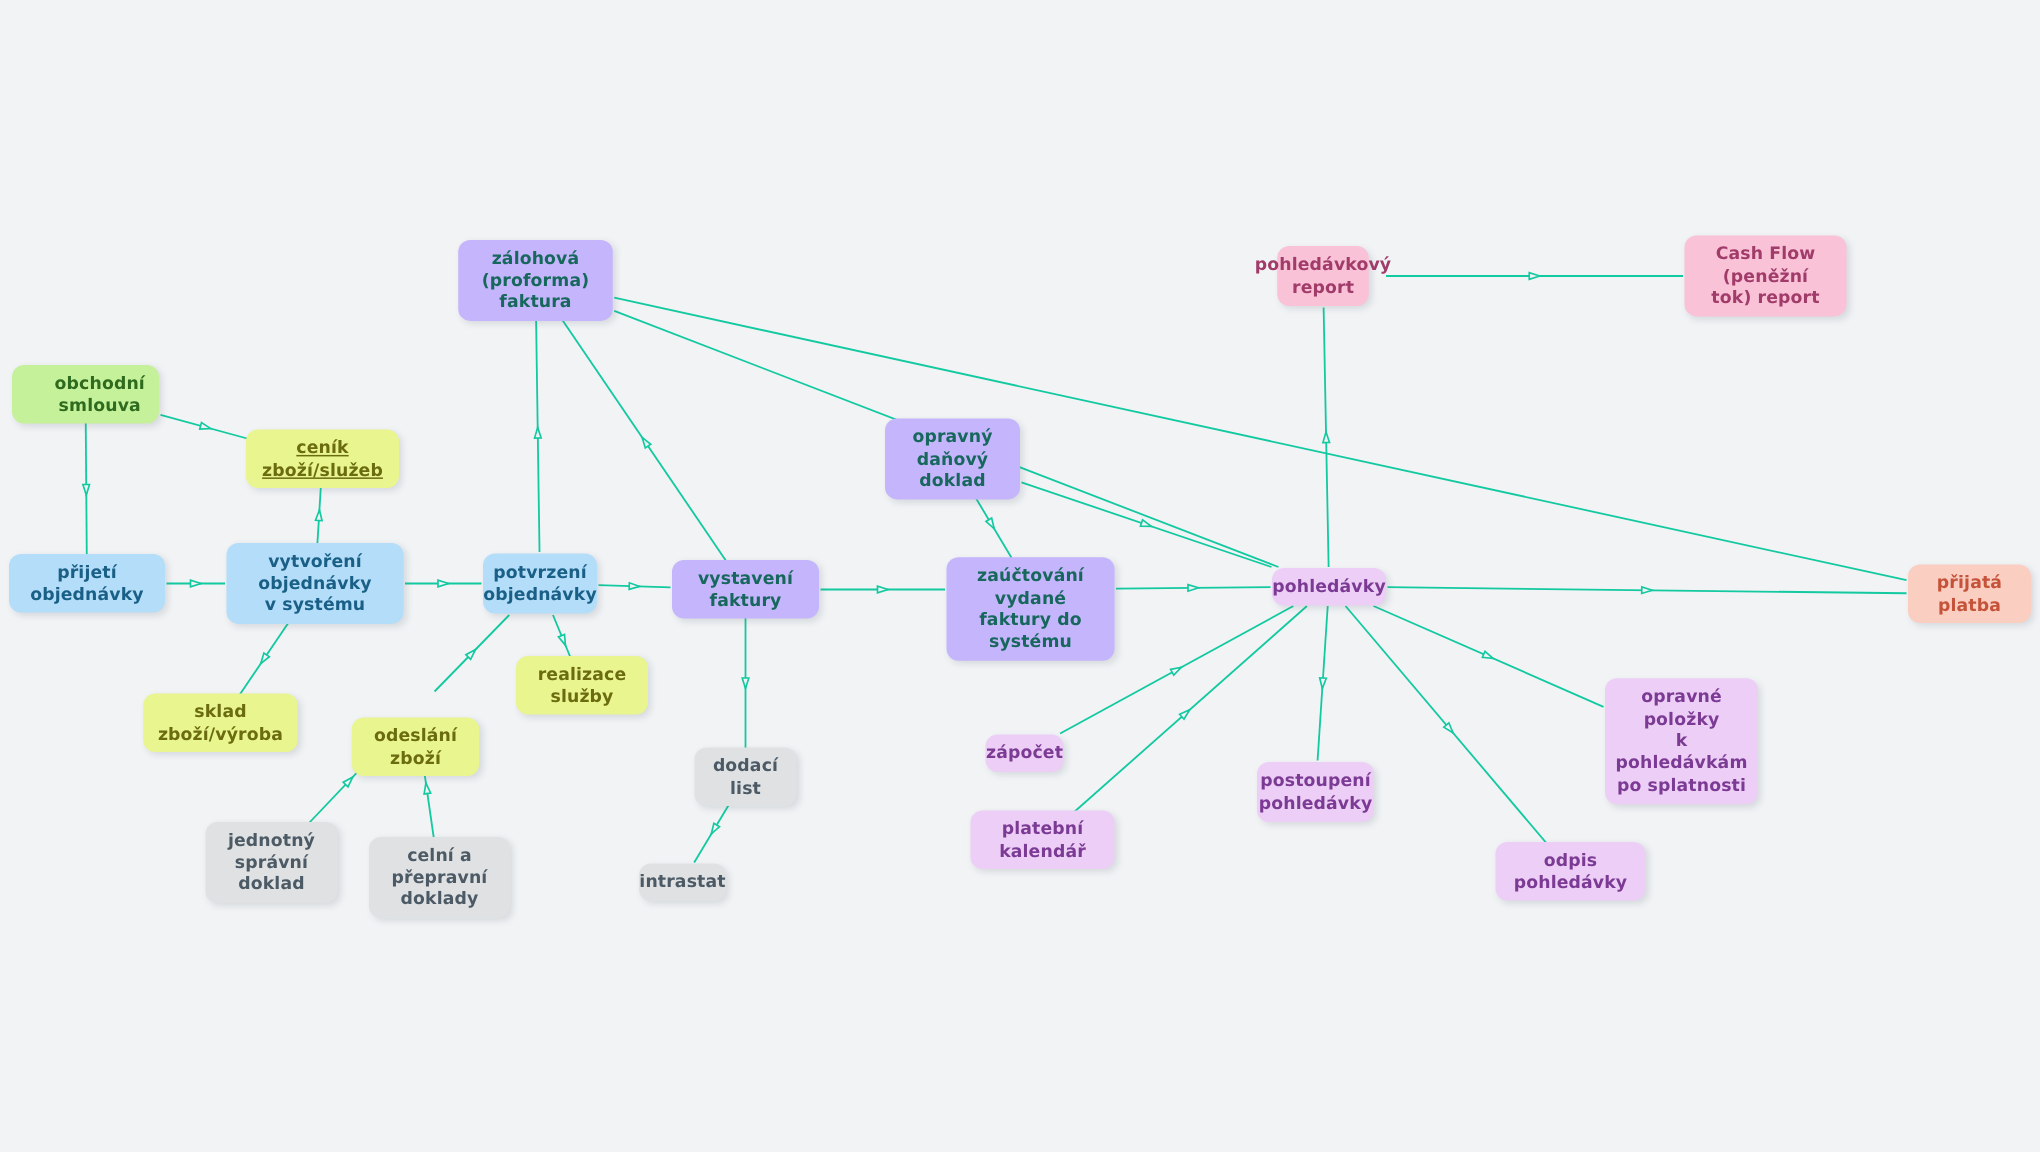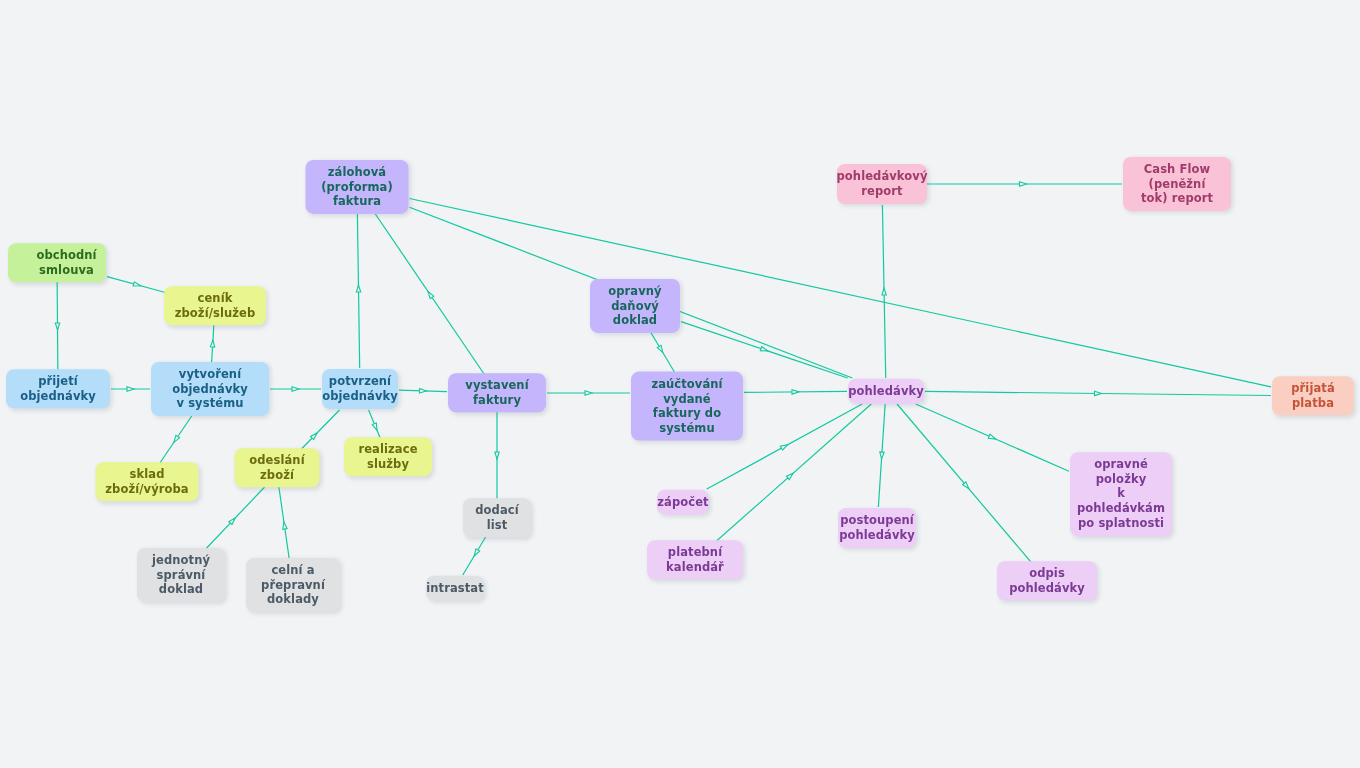--- a/index.html
+++ b/index.html
@@ -115,44 +115,44 @@
       <polygon points="793.1212260059208,473.18069531413295 786.4209253343913,476.1716769107169 789.3366226537671,479.4669324610172" fill="#f1f3f5" stroke="#12c9a0" stroke-width="1.1"></polygon>
       <line x1="885.1459854014598" y1="404" x2="878.3795620437957" y2="507" stroke="#12c9a0" stroke-width="1.2"></line>
       <polygon points="881.5333412547981,458.99247201029664 884.1874743112154,452.15174268376774 879.7969380696996,451.863313295639" fill="#f1f3f5" stroke="#12c9a0" stroke-width="1.1"></polygon>
       <line x1="897.0157894736842" y1="404" x2="1035.9842105263158" y2="568" stroke="#12c9a0" stroke-width="1.2"></line>
       <polygon points="968.7626872945837,488.6702520867757 965.9157568742468,481.90748732805747 962.5588685365859,484.75200849839115" fill="#f1f3f5" stroke="#12c9a0" stroke-width="1.1"></polygon>
       <line x1="915.6601941747573" y1="404" x2="1069" y2="471.20851063829787" stroke="#12c9a0" stroke-width="1.2"></line>
       <polygon points="995.5357078316274,439.00926768790475 990.0076369749191,434.18428762543675 988.2413357113404,438.2141982753495" fill="#f1f3f5" stroke="#12c9a0" stroke-width="1.1"></polygon>
     </svg>
   <div id="node-layer">
       <div class="node c-green" style="left: 57px; top: 263px; width: 98px; min-height: 26px;">obchodní smlouva</div>
-      <div class="node c-yellow" style="left: 215px; top: 306px; width: 102px; min-height: 24px;">ceník zboží/služeb</div>
+      <div class="node c-yellow" style="left: 215px; top: 306px; width: 102px; min-height: 24px; text-decoration: underline;">ceník zboží/služeb</div>
       <div class="node c-blue" style="left: 58px; top: 389px; width: 104px; min-height: 24px;">přijetí objednávky</div>
       <div class="node c-blue" style="left: 210px; top: 389px; width: 118px; min-height: 40px;">vytvoření objednávky
 v systému</div>
       <div class="node c-blue" style="left: 360px; top: 389px; width: 76px; min-height: 40px;">potvrzení
 objednávky</div>
       <div class="node c-mint" style="left: 357px; top: 187px; width: 103px; min-height: 42px;">zálohová
 (proforma) faktura</div>
       <div class="node c-mint" style="left: 497px; top: 393px; width: 98px; min-height: 24px;">vystavení faktury</div>
       <div class="node c-yellow" style="left: 388px; top: 457px; width: 88px; min-height: 24px;">realizace služby</div>
       <div class="node c-yellow" style="left: 147px; top: 482px; width: 103px; min-height: 24px;">sklad zboží/výroba</div>
-      <div class="node c-yellow" style="left: 277px; top: 468px; width: 85px; min-height: 24px; text-align: center;">odeslání zboží</div>
+      <div class="node c-yellow" style="left: 277px; top: 498px; width: 85px; min-height: 24px; text-align: center;">odeslání zboží</div>
       <div class="node c-grey" style="left: 181px; top: 575px; width: 88px; min-height: 40px;">jednotný
 správní doklad</div>
       <div class="node c-grey" style="left: 293px; top: 585px; width: 94px; min-height: 40px;">celní a přepravní
 doklady</div>
       <div class="node c-grey" style="left: 497px; top: 518px; width: 68px; min-height: 24px;">dodací list</div>
       <div class="node c-grey" style="left: 455px; top: 588px; width: 58px; min-height: 24px;">intrastat</div>
       <div class="node c-mint" style="left: 635px; top: 306px; width: 90px; min-height: 40px;">opravný
 daňový doklad</div>
       <div class="node c-mint" style="left: 687px; top: 406px; width: 112px; min-height: 40px;">zaúčtování vydané
 faktury do systému</div>
       <div class="node c-purple" style="left: 886px; top: 391px; width: 76px; min-height: 24px;">pohledávky</div>
-      <div class="node c-pink" style="left: 882px; top: 184px; width: 90px; min-height: 40px;">pohledávkový
+      <div class="node c-pink" style="left: 882px; top: 184px; width: 61px; min-height: 40px;">pohledávkový
 report</div>
       <div class="node c-pink" style="left: 1177px; top: 184px; width: 108px; min-height: 40px;">Cash Flow (peněžní
 tok) report</div>
       <div class="node c-salmon" style="left: 1313px; top: 396px; width: 82px; min-height: 24px;">přijatá platba</div>
       <div class="node c-purple" style="left: 683px; top: 502px; width: 52px; min-height: 24px;">zápočet</div>
       <div class="node c-purple" style="left: 695px; top: 560px; width: 96px; min-height: 24px;">platební kalendář</div>
       <div class="node c-purple" style="left: 877px; top: 528px; width: 78px; min-height: 40px;">postoupení
 pohledávky</div>
       <div class="node c-purple" style="left: 1047px; top: 581px; width: 100px; min-height: 24px;">odpis pohledávky</div>
       <div class="node c-purple" style="left: 1121px; top: 494px; width: 102px; min-height: 52px;">opravné položky

